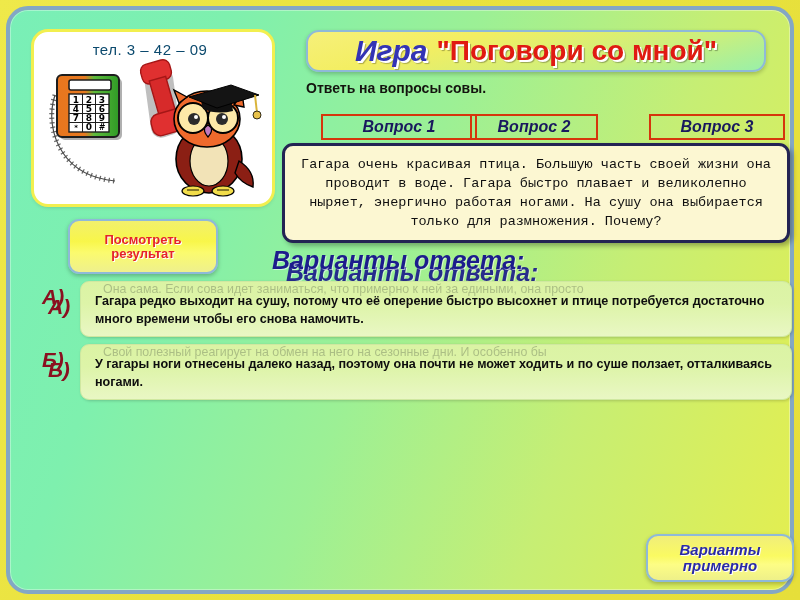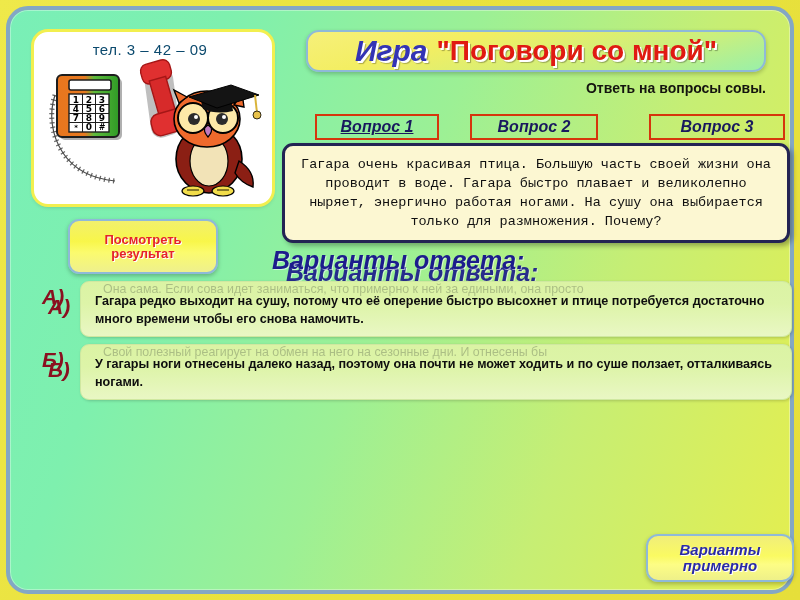--- a/index.html
+++ b/index.html
@@ -48,34 +48,34 @@
     font-size:30px;font-weight:bold;font-style:italic;color:#3333b5;
     text-shadow:2px 2px 0 #ffffff, 3px 3px 1px rgba(0,0,0,.28);
     letter-spacing:0px;
   }
   .t-word2{
     font-size:28px;font-weight:bold;color:#e01a12;
     text-shadow:2px 2px 0 #ffffff, 3px 3px 1px rgba(0,0,0,.30);
   }
 
   .subtitle{
-    position:absolute;left:296px;top:70px;width:460px;text-align:right;
+    position:absolute;left:296px;top:70px;width:460px;text-align:left;
     font-size:14px;font-weight:bold;color:#14140f;
   }
 
   
   .qtabs{position:absolute;left:305px;top:104px;width:460px;height:26px;}
   .qtab{
     position:absolute;top:0;height:26px;box-sizing:border-box;
     border:2px solid #d6350c;background:transparent;
     display:flex;align-items:center;justify-content:center;
     font-size:16px;font-weight:bold;font-style:italic;color:#19195e;
     cursor:pointer;
   }
-  .qtab:nth-child(1){left:0;width:124px;text-decoration:underline;}
+  .qtab:nth-child(1){left:6px;width:156px;}
   .qtab:nth-child(2){left:155px;width:128px;}
   .qtab:nth-child(3){left:300px;width:136px;margin-left:34px;}
 
   
   .question-box{
     position:absolute;left:272px;top:133px;width:508px;height:100px;
     box-sizing:border-box;
     background:#fcf7d2;
     border:3px solid #232353;border-radius:11px;
     box-shadow:3px 3px 5px rgba(0,0,0,.30);
@@ -285,21 +285,21 @@
         <div class="ans-text">Гагара редко выходит на сушу, потому что её оперение быстро высохнет и птице потребуется достаточно много времени чтобы его снова намочить.</div>
       </div>
     </div>
 
     <div class="answer-row b">
       <div class="ans-letter">
         <span class="l1">Б)</span>
         <span class="l2">Б)</span>
       </div>
       <div class="ans-box">
-        <div class="ghost-line">Свой полезный реагирует на обмен на него на сезонные дни. И отнесены бы</div>
+        <div class="ghost-line">Свой полезный реагирует на обмен на него на сезонные дни. И особенно бы</div>
         <div class="ans-text">У гагары ноги отнесены далеко назад, поэтому она почти не может ходить и по суше ползает, отталкиваясь ногами.</div>
       </div>
     </div>
 
     <div class="call-btn">
       <span>Варианты</span>
       <span>примерно</span>
     </div>
 
   </div>

